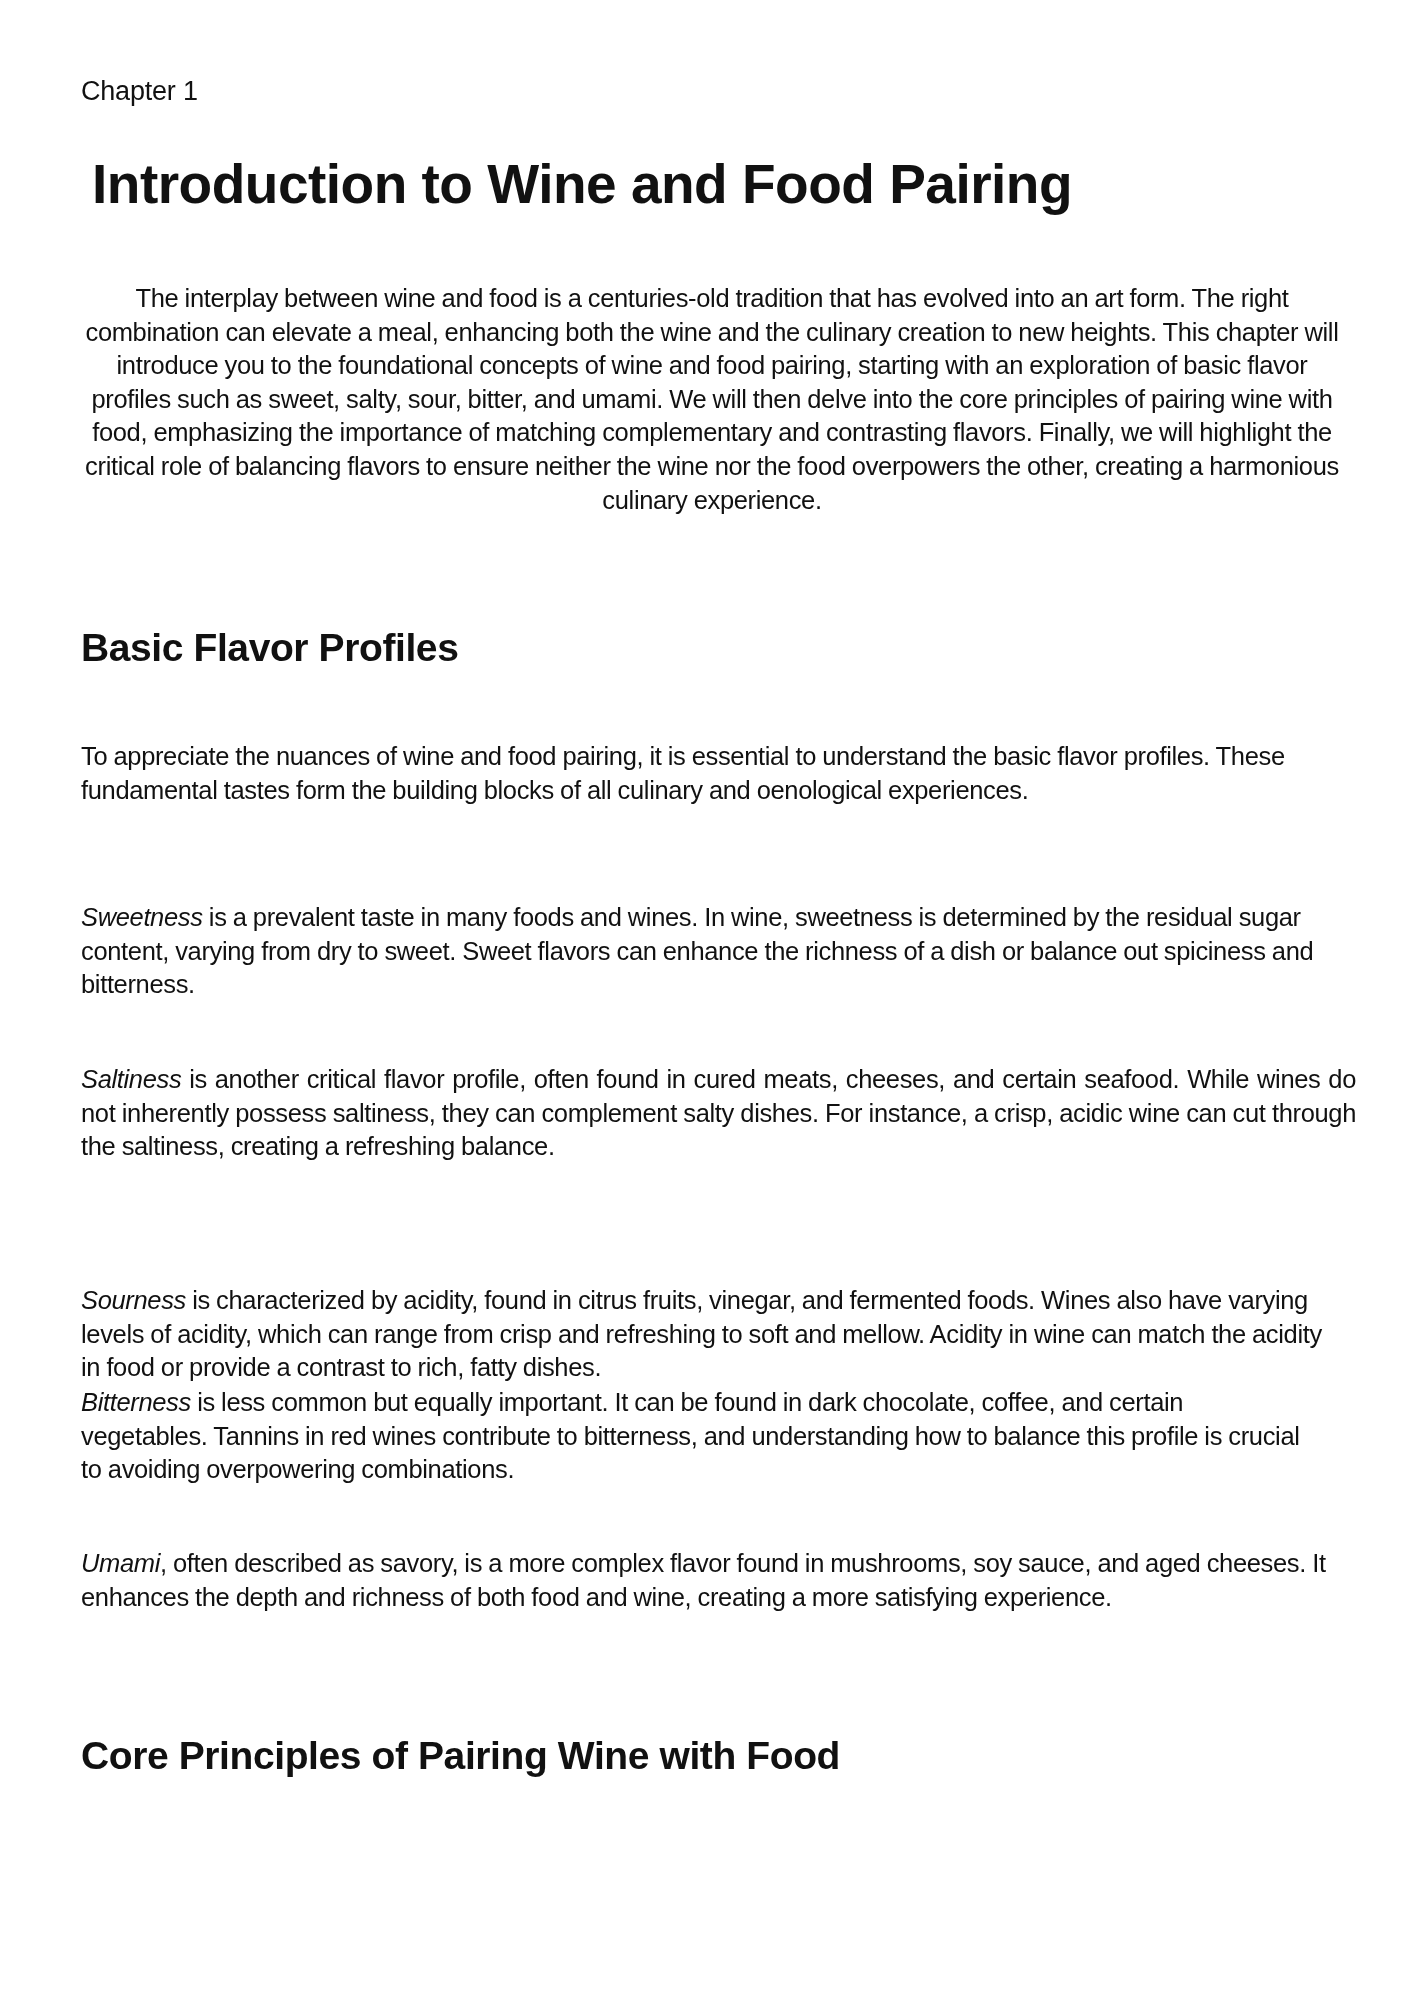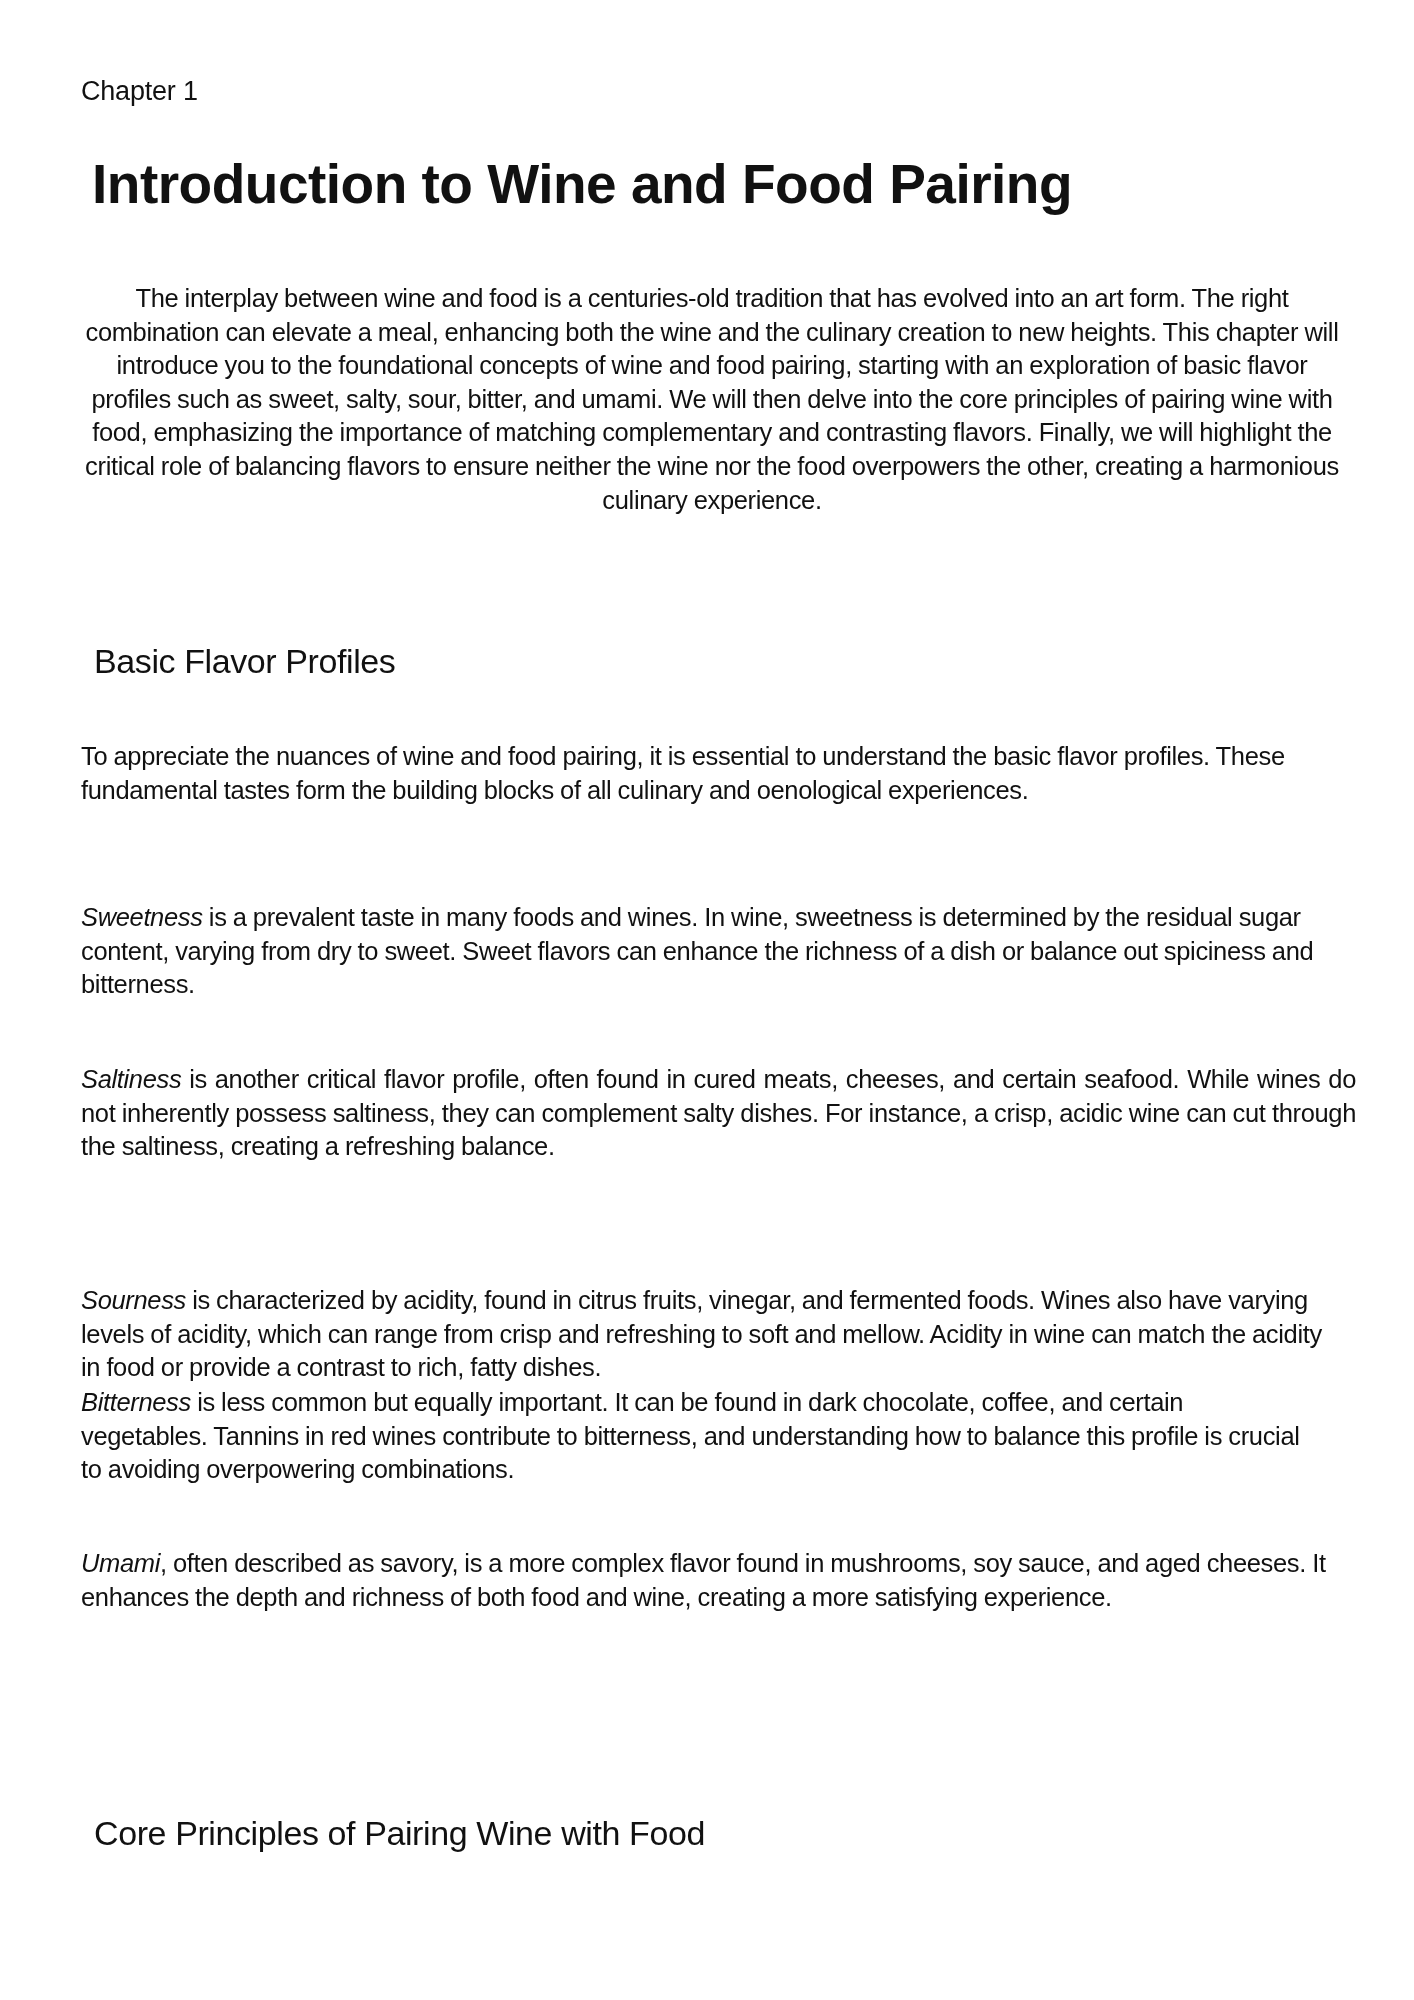--- a/index.html
+++ b/index.html
@@ -51,35 +51,35 @@
     .para em {
       font-style: italic;
     }
     .justify {
       text-align: justify;
       text-align-last: left;
     }
     .h2 {
       position: absolute;
       left: 0;
-      margin: 13px;
-      font-size: 34px;
+      margin: 0;
+      font-size: 39px;
       line-height: 48px;
-      font-weight: normal;
+      font-weight: bold;
       letter-spacing: -0.4px;
     }
     #intro { top: 282px; width: 1262px; text-align: center; }
     #h-basic { top: 624px; }
     #basic-intro { top: 740px; width: 1230px; }
     #p-sweet { top: 901px; width: 1250px; }
     #p-salt { top: 1063px; width: 1275px; }
     #p-sour { top: 1284px; width: 1250px; }
     #p-bitter { top: 1386px; width: 1230px; }
     #p-umami { top: 1547px; width: 1250px; }
-    #h-core { top: 1796px; }
+    #h-core { top: 1732px; }
   </style>
 </head>
 <body>
 
 <div class="page">
 
   <div class="chapter-label">Chapter 1</div>
 
   <h1 class="title">Introduction to Wine and Food Pairing</h1>
 

